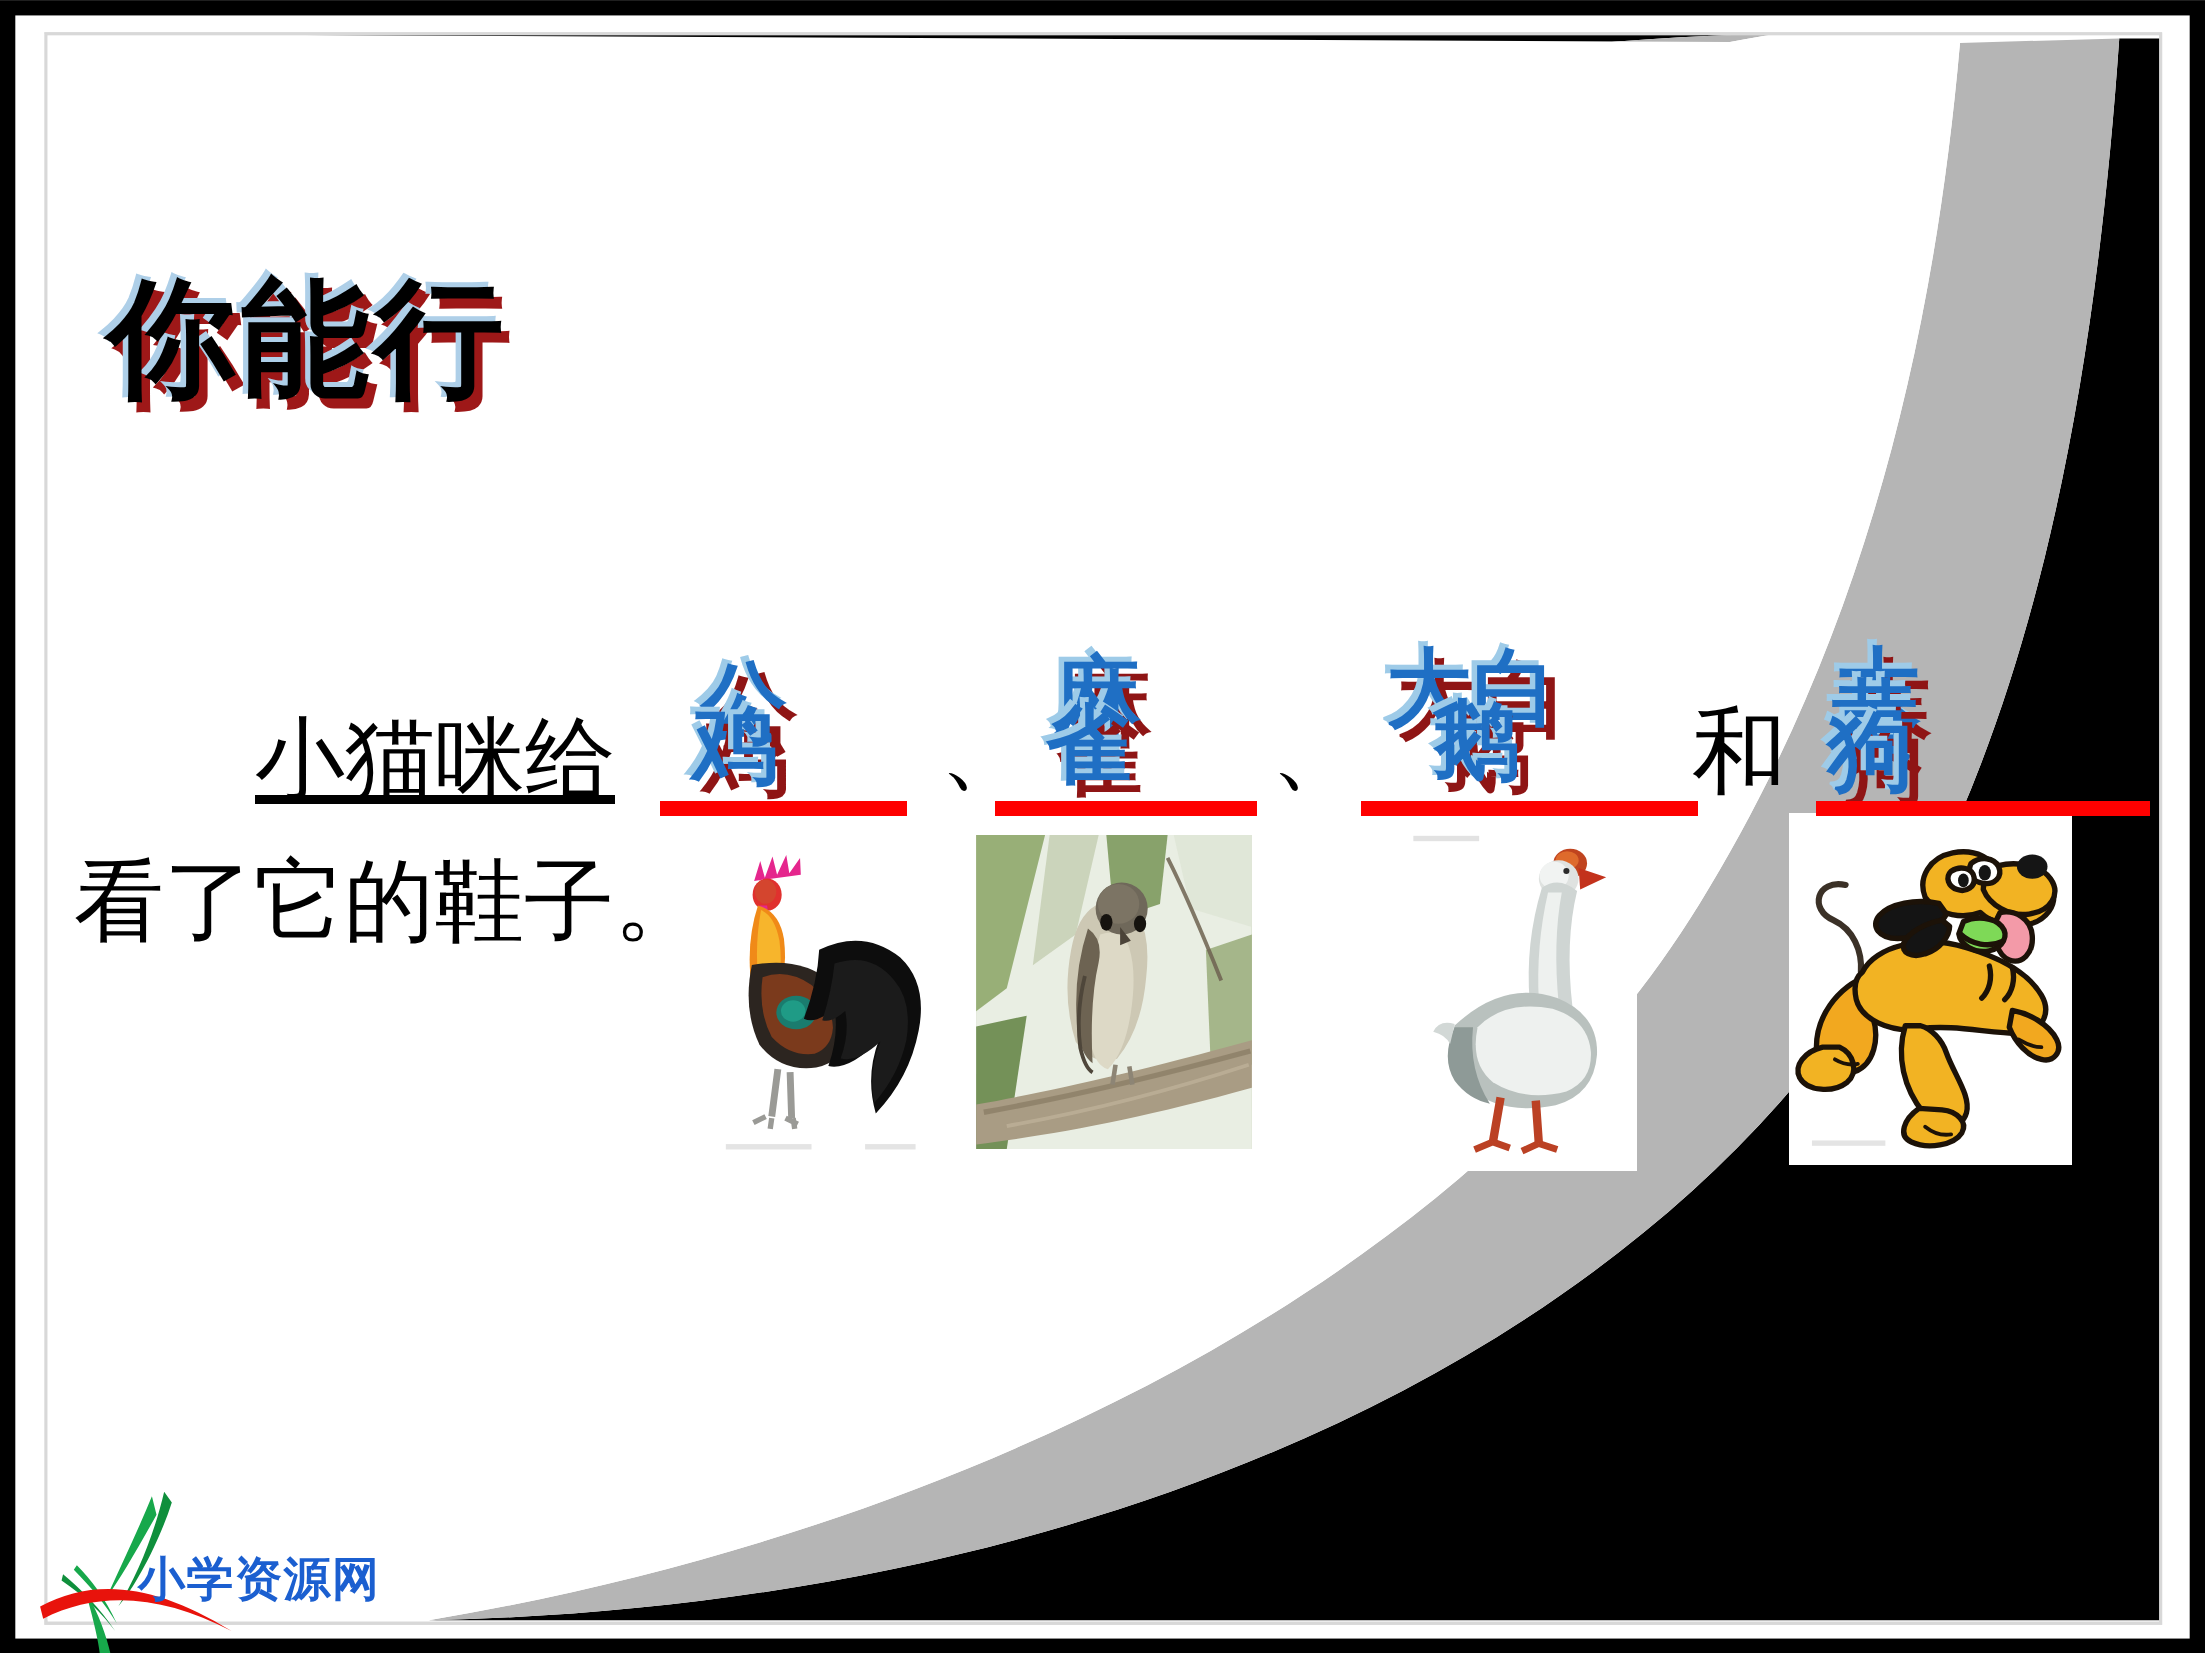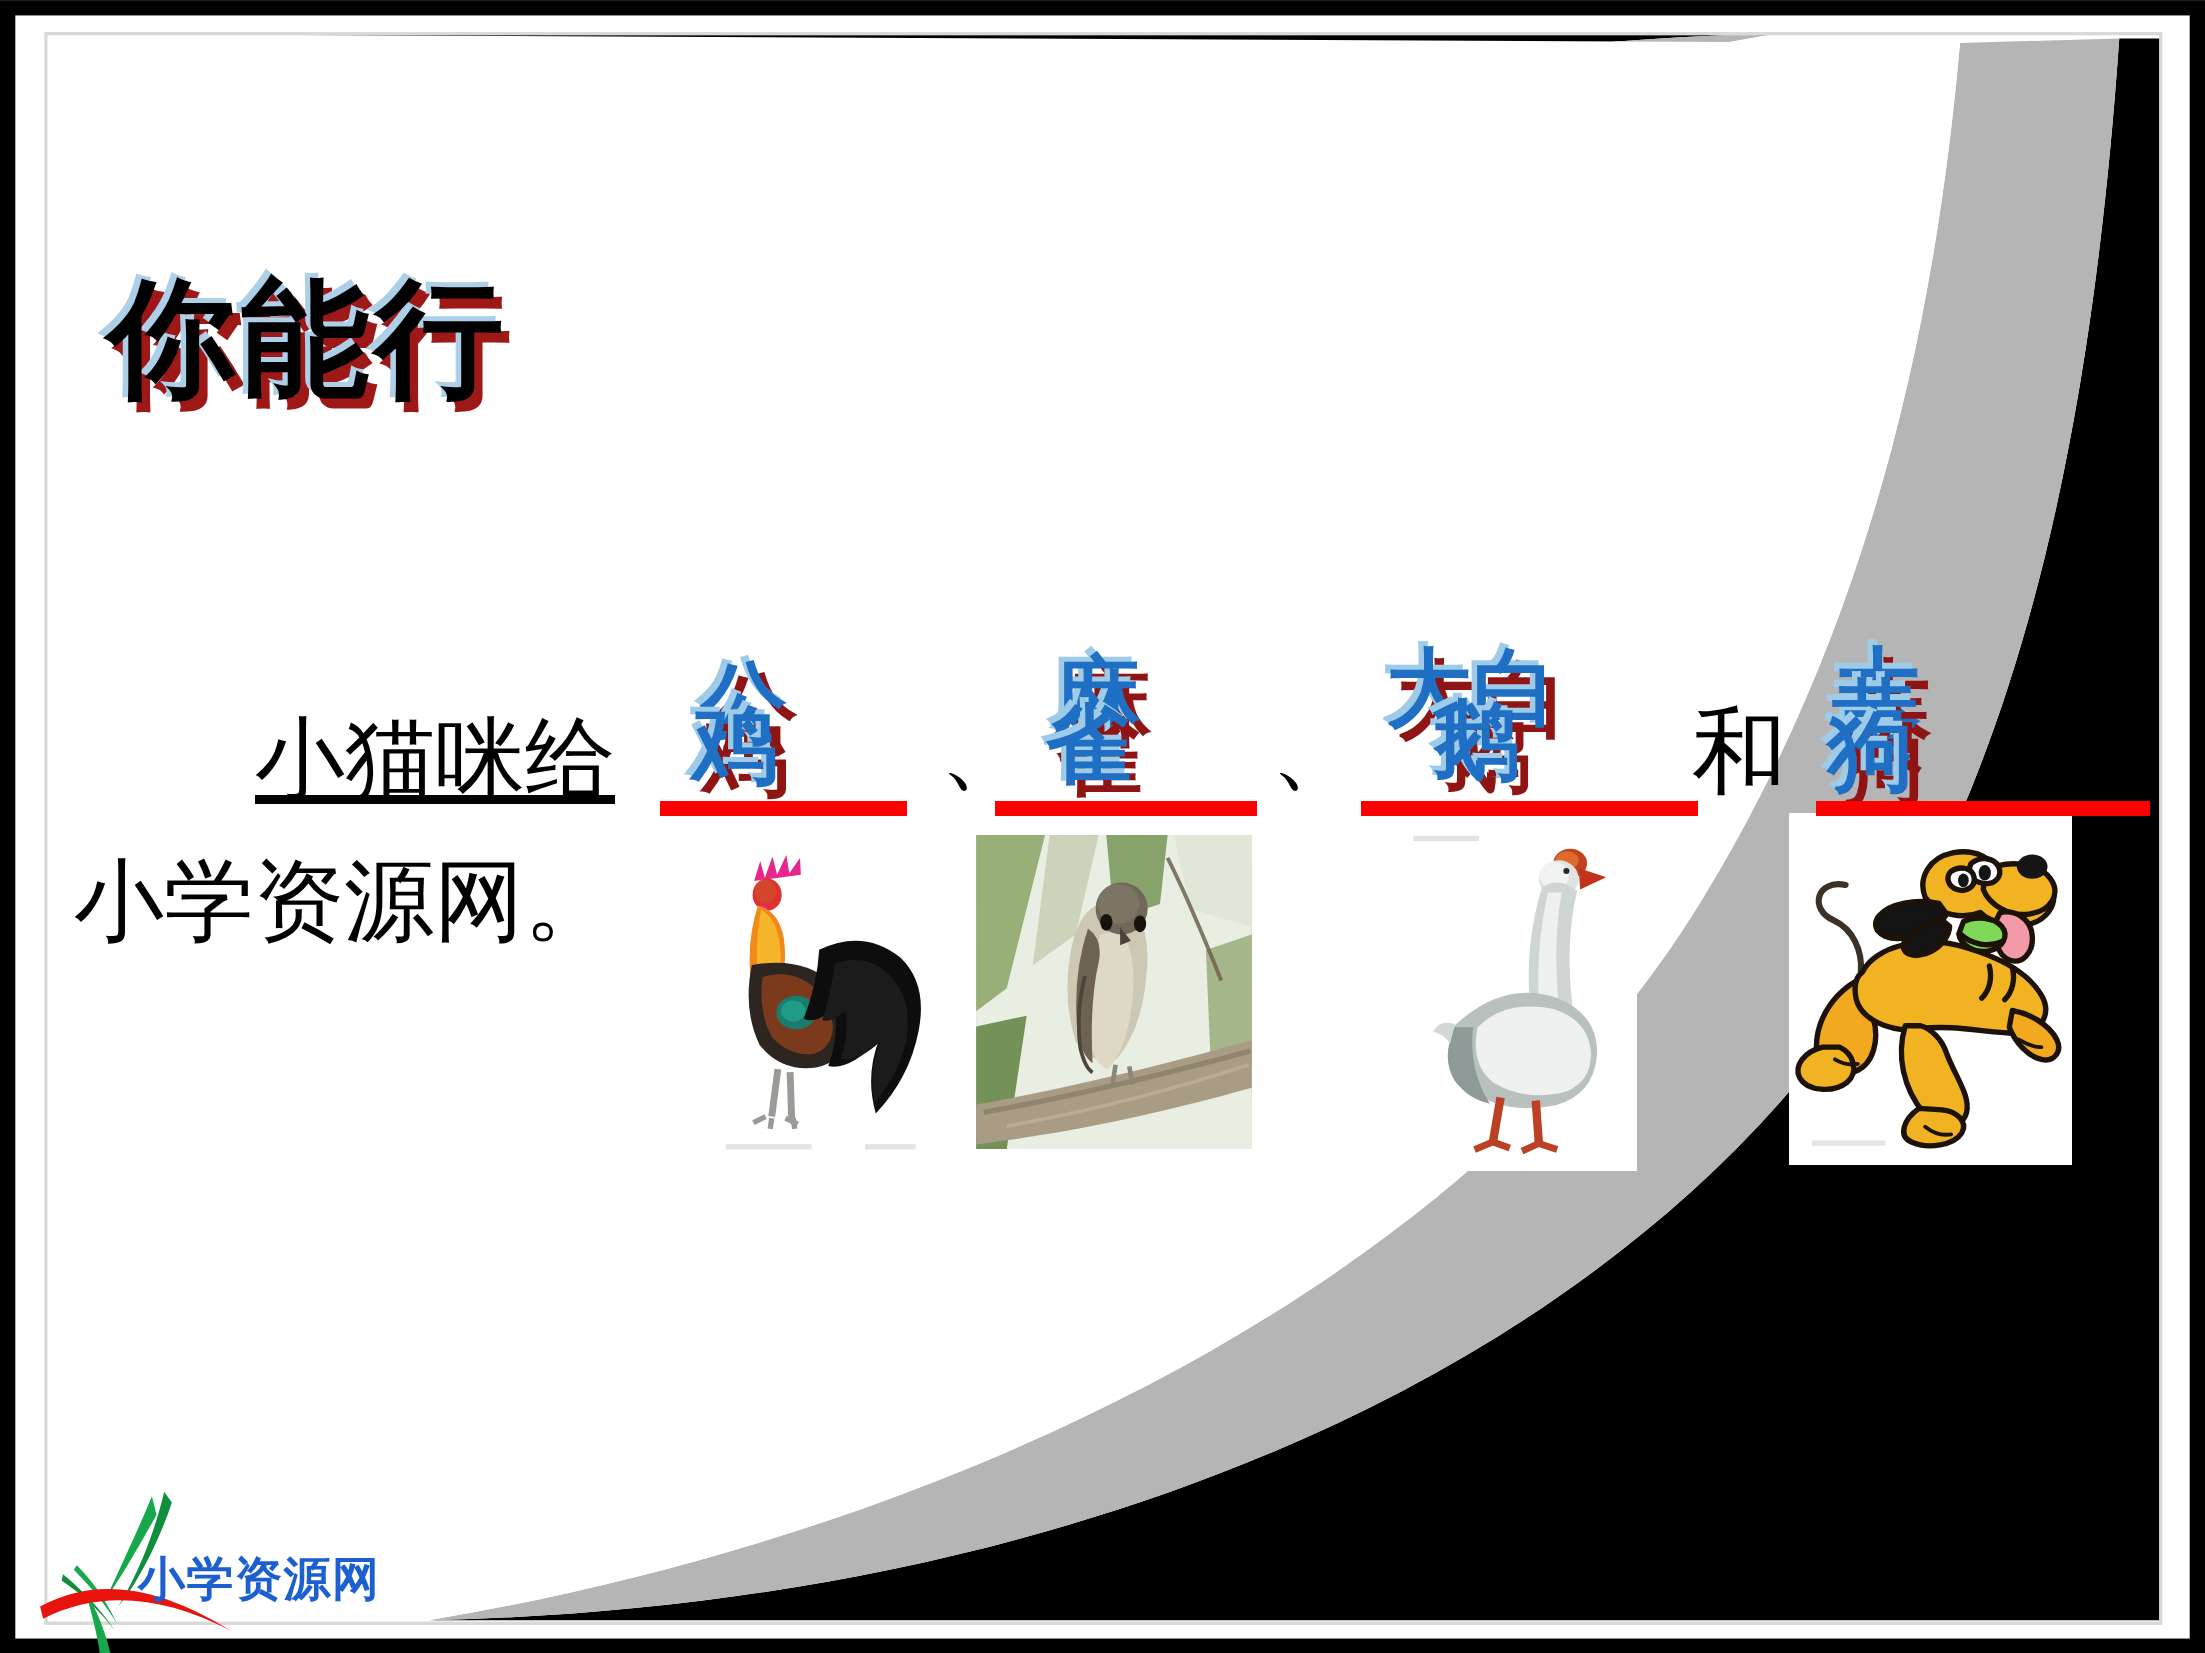--- a/index.html
+++ b/index.html
@@ -158,21 +158,21 @@
   <div class="title">
     <span class="lay lay-red">你能行</span>
     <span class="lay lay-blue">你能行</span>
     <span class="lay-main">你能行</span>
   </div>
 
   <div class="body-text">
     <div class="line1">
       <span class="indent"></span><span>小猫咪给</span>
     </div>
-    <div class="line2">小学资源网。</div>
+    <div class="line2">看了它的鞋子。</div>
   </div>
 
   <div class="word" style="left:701px;top:668px;">
 
     <span class="glyph g-red" style="left:10.7px;  top:12.3px;  font-size:86px;">公</span>
     <span class="glyph g-light" style="left:-5.4px;  top:-5.4px;  font-size:86px;">公</span>
     <span class="glyph g-main" style="left:0px;   top:0px;   font-size:86px;">公</span>
 
     <span class="glyph g-red" style="left:1.5px;   top:55px;  font-size:86px;">鸡</span>
     <span class="glyph g-light" style="left:-14.5px; top:38px;  font-size:86px;">鸡</span>

